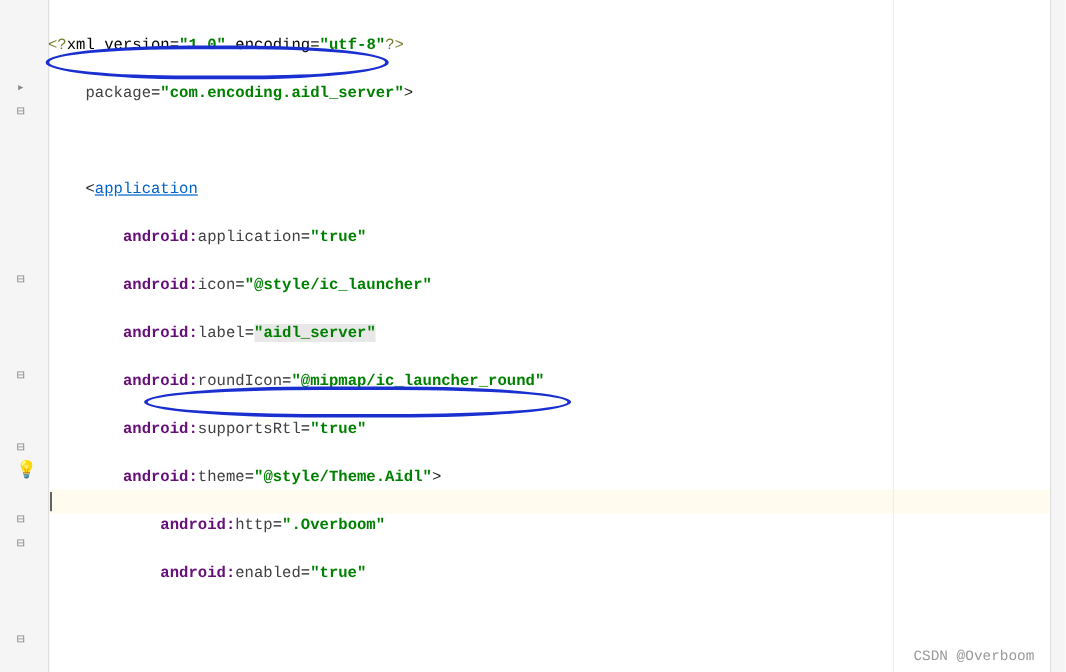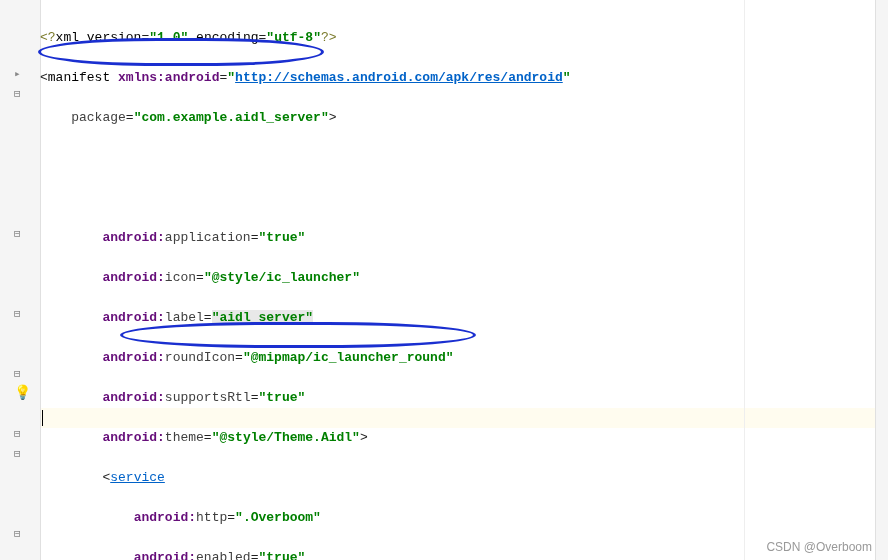--- a/index.html
+++ b/index.html
@@ -82,24 +82,24 @@
   .boxed { background: #e8e8e8; }
   .circle {
     position: absolute;
     border: 3px solid #1a2fd0;
     border-radius: 50%/60%;
     pointer-events: none;
     z-index: 5;
   }
   .watermark {
     position: absolute;
-    right: 16px;
+    right: 26px;
     bottom: 6px;
     color: #999;
-    font-family: Liberation Sans, sans-serif;
+    font-family: Liberation Mono, monospace;
     font-size: 12px;
   }
 </style>
 </head>
 <body>
 
 <div class="gutter">
   <div class="gutter-icon" style="top:68px;">▸</div>
   <div class="gutter-icon" style="top:88px;">⊟</div>
   <div class="gutter-icon" style="top:228px;">⊟</div>
@@ -114,31 +114,29 @@
 <div class="right-bar"></div>
 
 <div class="hl-line" style="top:408px;"></div>
 <div class="caret" style="left:42px; top:410px;"></div>
 
 <div class="circle" style="left:38px; top:38px; width:280px; height:22px;"></div>
 <div class="circle" style="left:120px; top:322px; width:350px; height:20px;"></div>
 
 <div class="code">
 <div class="line"><span class="col"></span><span class="lc"><span class="pi">&lt;?</span><span class="tag">xml version</span><span class="punc">=</span><span class="val">"<span>1.0</span>"</span> <span class="tag">encoding</span><span class="punc">=</span><span class="val">"<span>utf-8</span>"</span><span class="pi">?&gt;</span></span></div>
-<div class="line"><span class="col"></span><span class="lc"><span class="punc">&lt;</span><span class="tag">manifest</span> <span class="ns">xmlns:android</span><span class="punc">=</span><span class="val">"<span class="url">http://schemas.android.com/apk/res/android</span>"</span></span></div>
-<div class="line"><span class="col"></span><span class="lc">    <span class="attr">package</span><span class="punc">=</span><span class="val">"<span>com.example.aidl_server</span>"</span><span class="punc">&gt;</span></span></div>
+<div class="line"><span class="col"></span><span class="lc">    <span class="attr">package</span><span class="punc">=</span><span class="val">"<span>com.encoding.aidl_server</span>"</span><span class="punc">&gt;</span></span></div>
 <div class="line"><span class="col"></span></div>
-<div class="line"><span class="col"></span></div>
+<div class="line"><span class="col"></span><span class="lc">    <span class="punc">&lt;</span><span class="tag url">application</span></span></div>
 <div class="line"><span class="col"></span><span class="lc">        <span class="ns">android:</span><span class="attr">application</span><span class="punc">=</span><span class="val">"<span>true</span>"</span></span></div>
 <div class="line"><span class="col"></span><span class="lc">        <span class="ns">android:</span><span class="attr">icon</span><span class="punc">=</span><span class="val">"<span>@style/ic_launcher</span>"</span></span></div>
 <div class="line"><span class="col"></span><span class="lc">        <span class="ns">android:</span><span class="attr">label</span><span class="punc">=</span><span class="val boxed">"<span>aidl_server</span>"</span></span></div>
 <div class="line"><span class="col"></span><span class="lc">        <span class="ns">android:</span><span class="attr">roundIcon</span><span class="punc">=</span><span class="val">"<span>@mipmap/ic_launcher_round</span>"</span></span></div>
 <div class="line"><span class="col"></span><span class="lc">        <span class="ns">android:</span><span class="attr">supportsRtl</span><span class="punc">=</span><span class="val">"<span>true</span>"</span></span></div>
 <div class="line"><span class="col"></span><span class="lc">        <span class="ns">android:</span><span class="attr">theme</span><span class="punc">=</span><span class="val">"<span>@style/Theme.Aidl</span>"</span><span class="punc">&gt;</span></span></div>
-<div class="line"><span class="col"></span><span class="lc">        <span class="punc">&lt;</span><span class="tag url">service</span></span></div>
 <div class="line"><span class="col"></span><span class="lc">            <span class="ns">android:</span><span class="attr">http</span><span class="punc">=</span><span class="val">"<span>.Overboom</span>"</span></span></div>
 <div class="line"><span class="col"></span><span class="lc">            <span class="ns">android:</span><span class="attr">enabled</span><span class="punc">=</span><span class="val">"<span>true</span>"</span></span></div>
 
 
 
 
 
 
 
 

